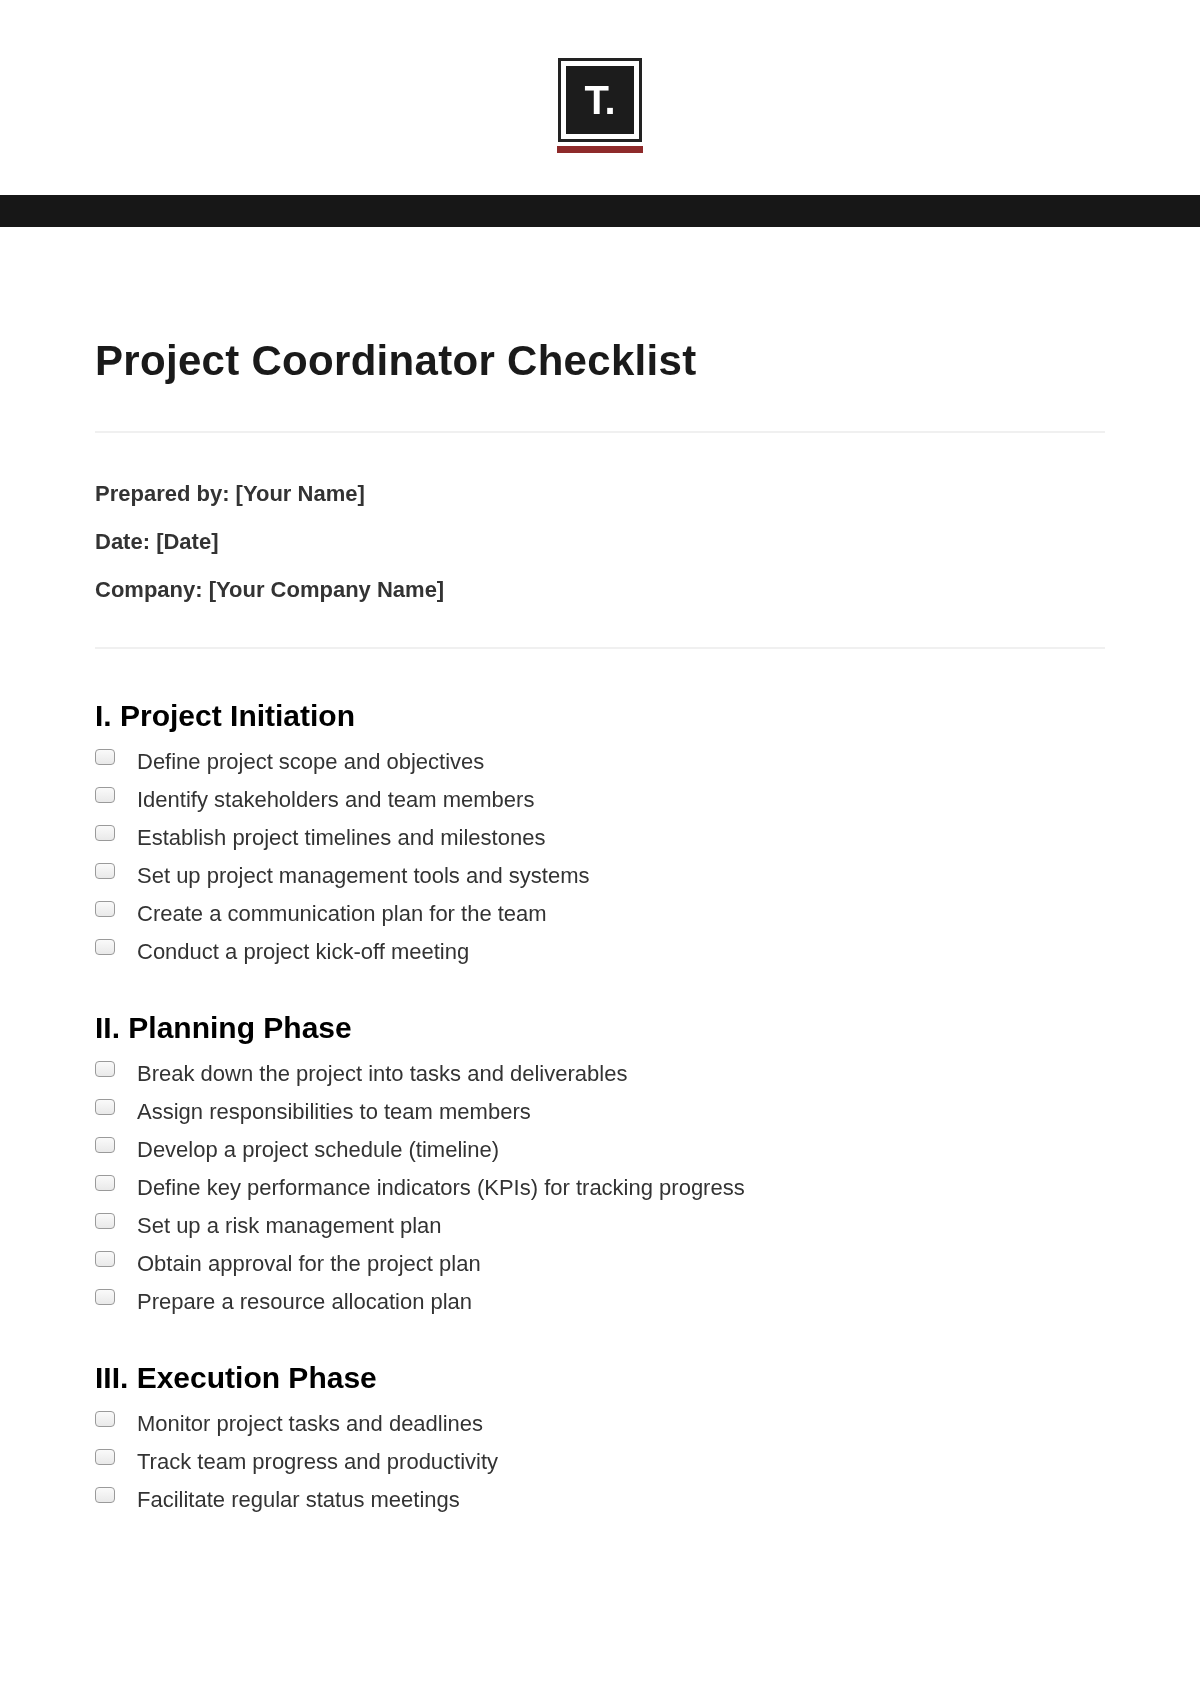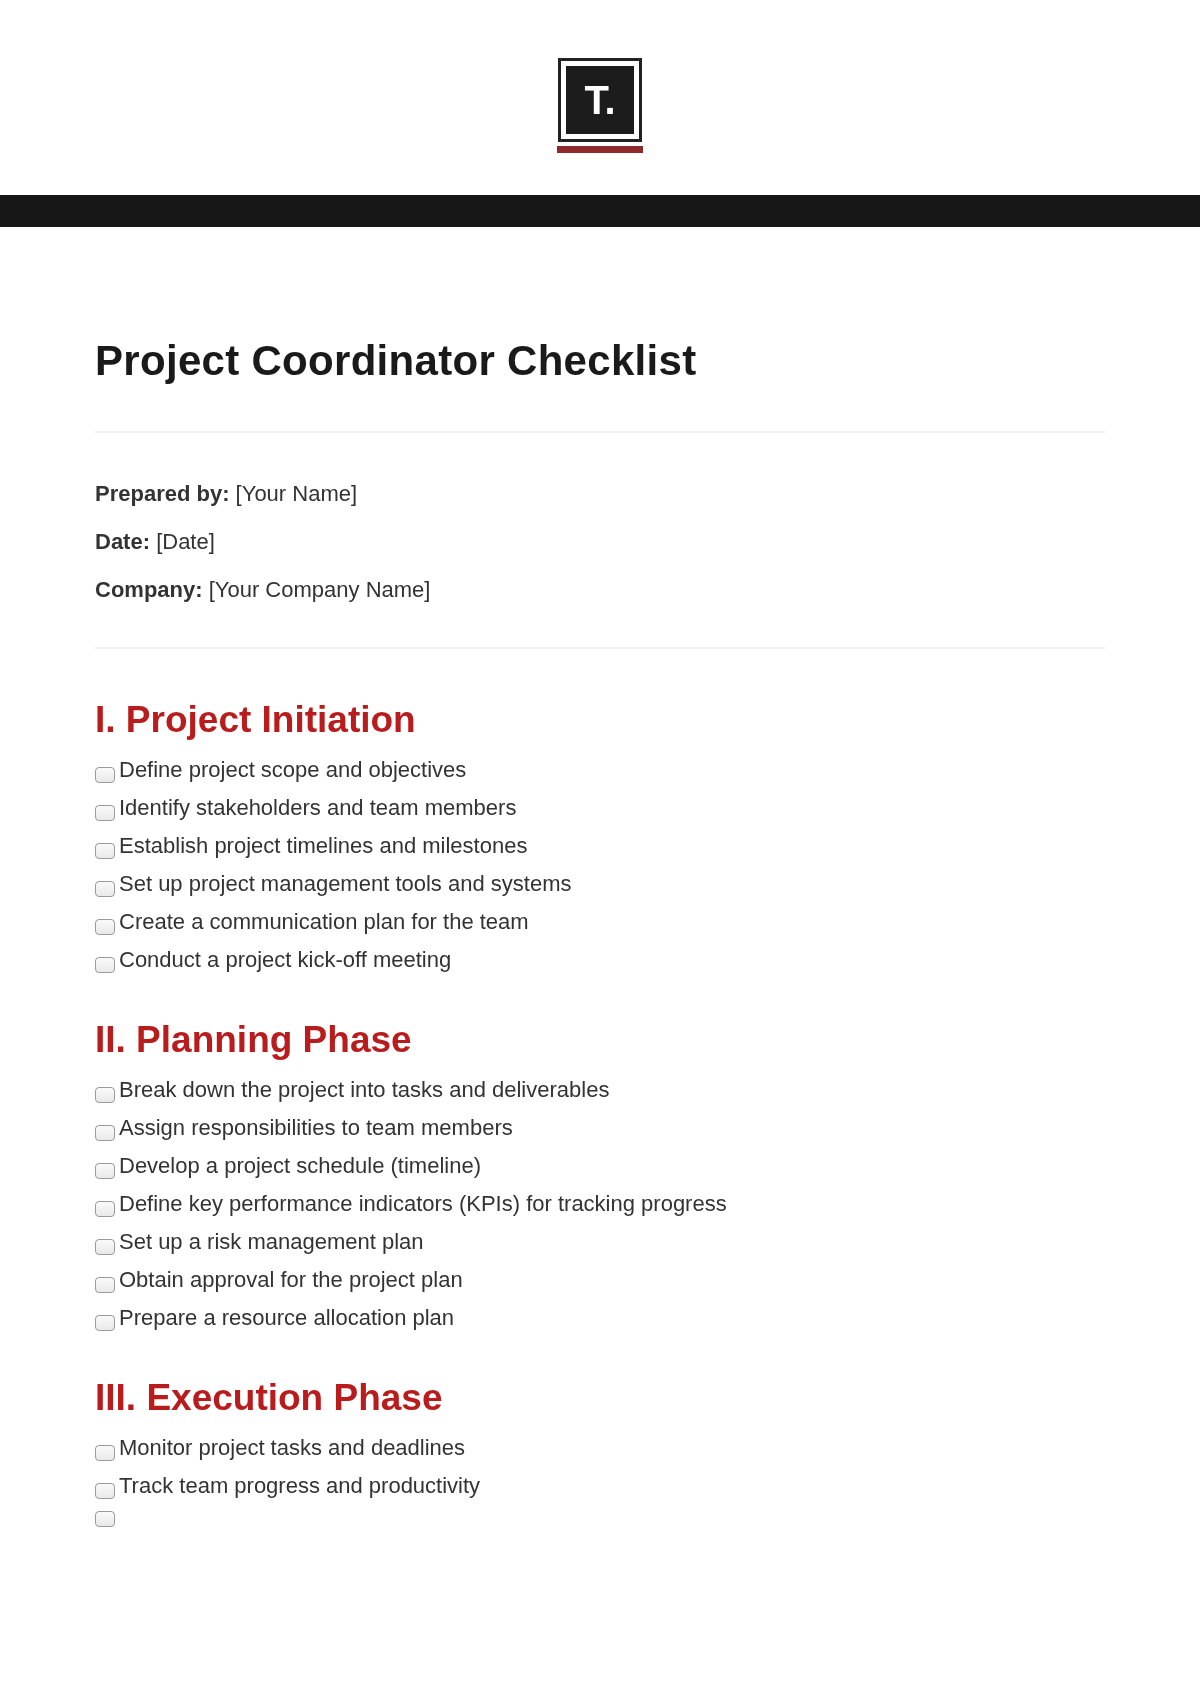--- a/index.html
+++ b/index.html
@@ -74,36 +74,36 @@
     border: none;
     border-top: 2px solid #f0f0f0;
     margin: 46px 0 48px;
   }
   .meta-row {
     font-size: 22px;
     color: #333;
     margin-bottom: 22px;
   }
   .meta-label { font-weight: 600; }
-  .meta-value { font-weight: 400; }
+  .meta-value { font-weight: 700; }
   .hr2 {
     border: none;
     border-top: 2px solid #f0f0f0;
     margin: 44px 0 50px;
   }
   .section-title {
-    font-size: 37px;
+    font-size: 30px;
     font-weight: 700;
-    color: #b91c1c;
+    color: #000000;
     margin-bottom: 10px;
   }
   .check-row {
     display: flex;
-    align-items: flex-end;
-    gap: 4px;
+    align-items: flex-start;
+    gap: 22px;
     font-size: 22px;
     color: #333;
     padding: 6px 0;
   }
   .checkbox {
     width: 20px;
     height: 16px;
     border: 1.5px solid #9a9a9a;
     border-radius: 4px;
     background: linear-gradient(#fafafa,#e9e9e9);
@@ -207,17 +207,18 @@
           <div class="check-row">
             <span class="checkbox"></span>
             <span>Monitor project tasks and deadlines</span>
           </div>
           <div class="check-row">
             <span class="checkbox"></span>
             <span>Track team progress and productivity</span>
           </div>
           <div class="check-row">
             <span class="checkbox"></span>
+            <span>Facilitate regular status meetings</span>
           </div>
         </div>
       </div>
   </div>
 </div>
 
 </body></html>

